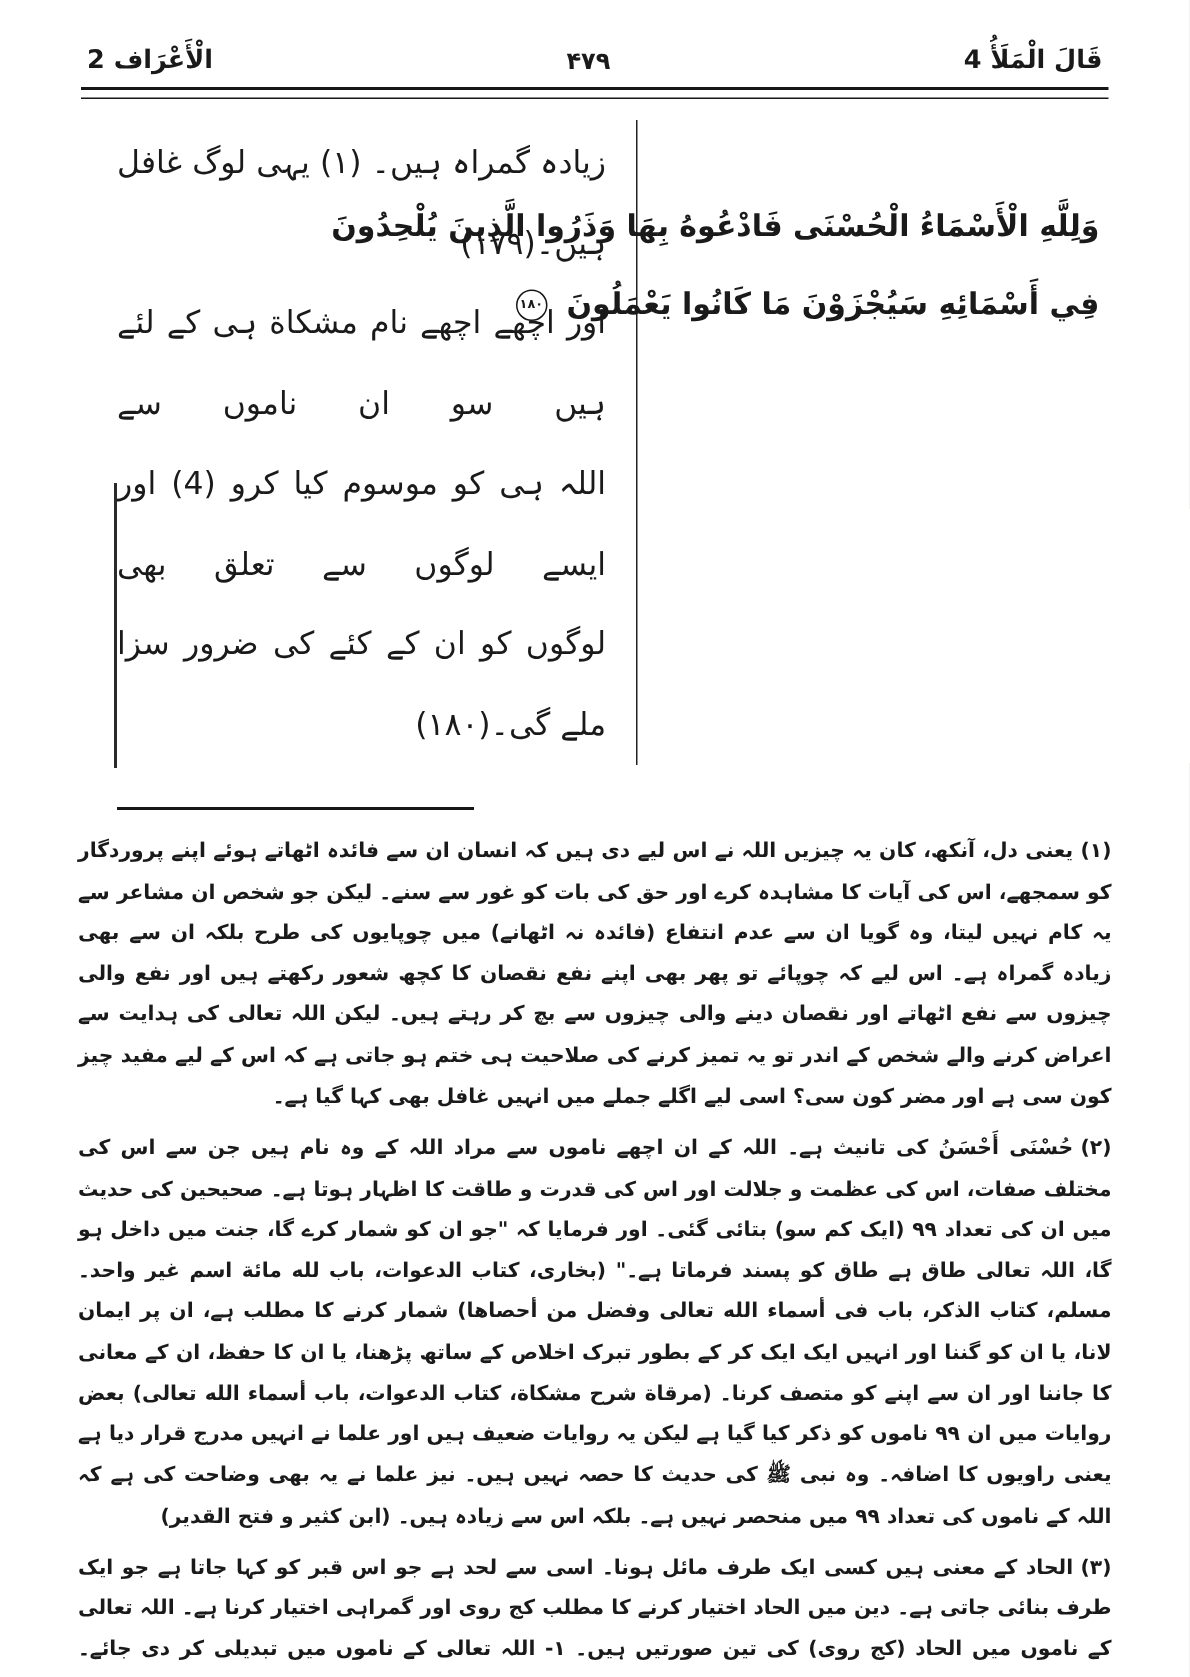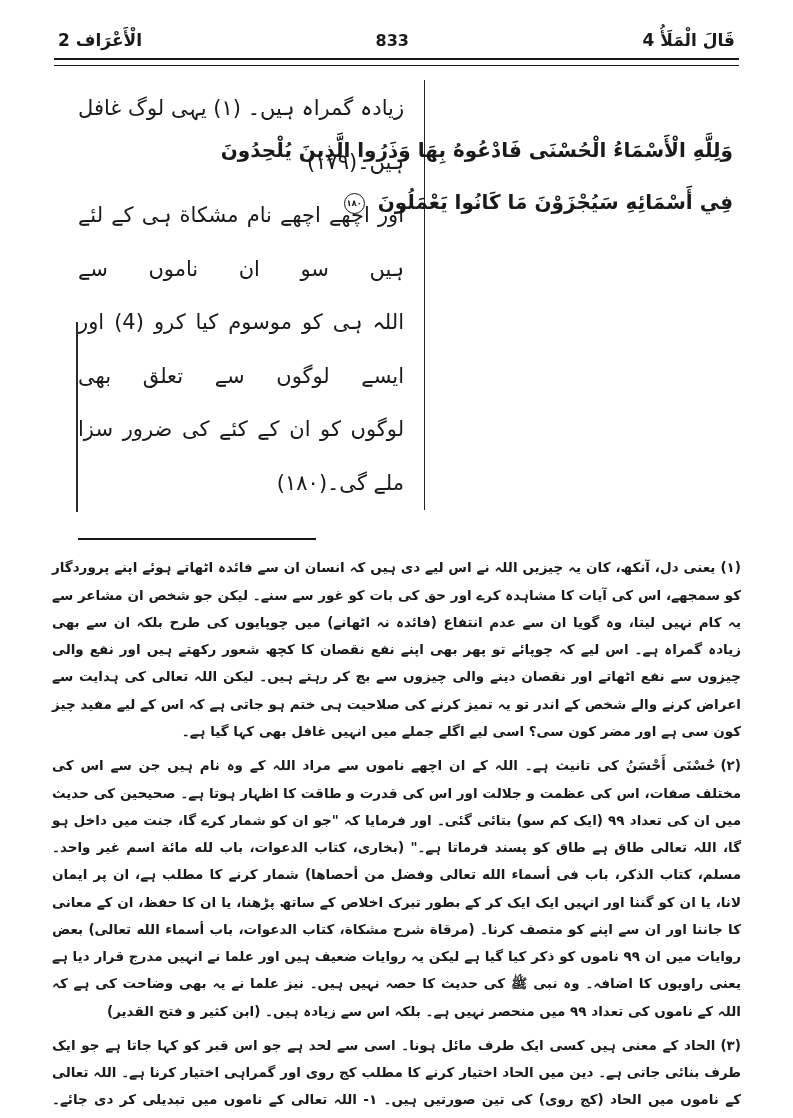--- a/index.html
+++ b/index.html
@@ -96,21 +96,21 @@
   .footnote { margin: 0 0 7px 0; }
   .fn-marker { margin-left: 5px; white-space: nowrap; }
 </style>
 </head>
 <body>
 
 <div class="page">
 
   <div class="header">
     <span>قَالَ الْمَلَأُ 4</span>
-    <span class="page-num">833</span>
+    <span class="page-num">۴۷۹</span>
     <span>الْأَعْرَاف 2</span>
   </div>
   <div class="header-rule"></div>
 
   <div class="verse-section">
     <div class="arabic-col">
       <div class="arabic-line">وَلِلَّهِ الْأَسْمَاءُ الْحُسْنَى فَادْعُوهُ بِهَا وَذَرُوا الَّذِينَ يُلْحِدُونَ</div>
       <div class="arabic-line">
         <span>فِي أَسْمَائِهِ سَيُجْزَوْنَ مَا كَانُوا يَعْمَلُونَ</span>
         <span class="ayah-badge">١٨٠</span>

